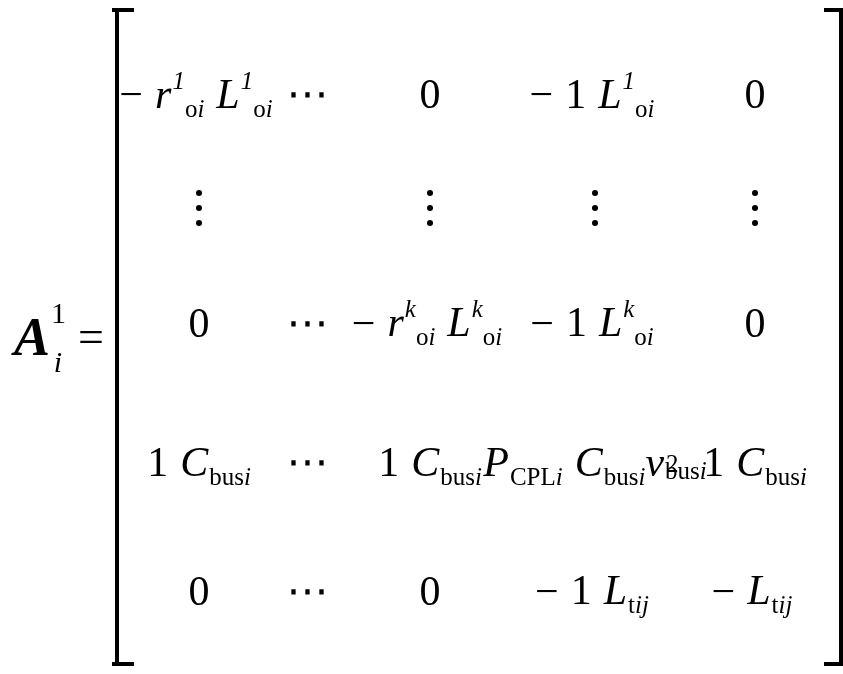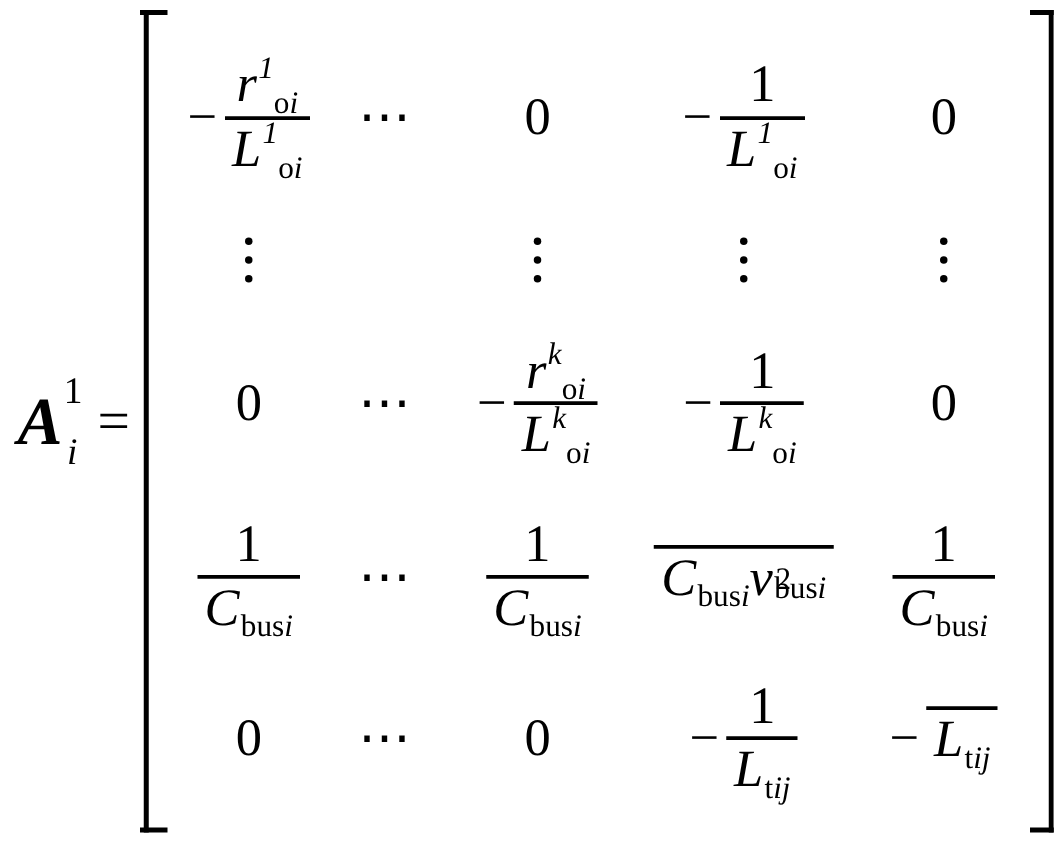--- a/index.html
+++ b/index.html
@@ -142,21 +142,21 @@
   
   .num { font-size: 42px; font-style: normal; line-height: 1; }
   .minus {
     font-size: 42px;
     line-height: 1;
     margin-right: 6px;
     display: inline-block;
   }
   .frac {
     display: inline-flex;
-    flex-direction: column;
+    flex-direction: row;
     align-items: center;
     line-height: 1;
     vertical-align: middle;
   }
   .frac .fnum,
   .frac .fden {
     padding: 2px 6px;
     white-space: nowrap;
     font-size: 42px;
     line-height: 1.06;
@@ -404,20 +404,23 @@
             <span class="fnum">1</span>
             <span class="fbar"></span>
             <span class="fden">
               <span class="v"><span>C</span></span><span class="sub"><span>bus</span><span class="it">i</span></span>
             </span>
           </span>
         </div>
 
         <div class="mcell c3">
           <span class="frac">
+            <span class="fnum">
+              <span class="v"><span>P</span></span><span class="sub"><span>CPL</span><span class="it">i</span></span>
+            </span>
             <span class="fbar"></span>
             <span class="fden">
               <span class="v"><span>C</span></span><span class="sub"><span>bus</span><span class="it">i</span></span><span class="v"><span>v</span></span><span class="stack">
                   <span class="s-sup">2</span>
                   <span class="s-sub"><span>bus</span><span class="it">i</span></span>
                 </span>
             </span>
           </span>
         </div>
 

